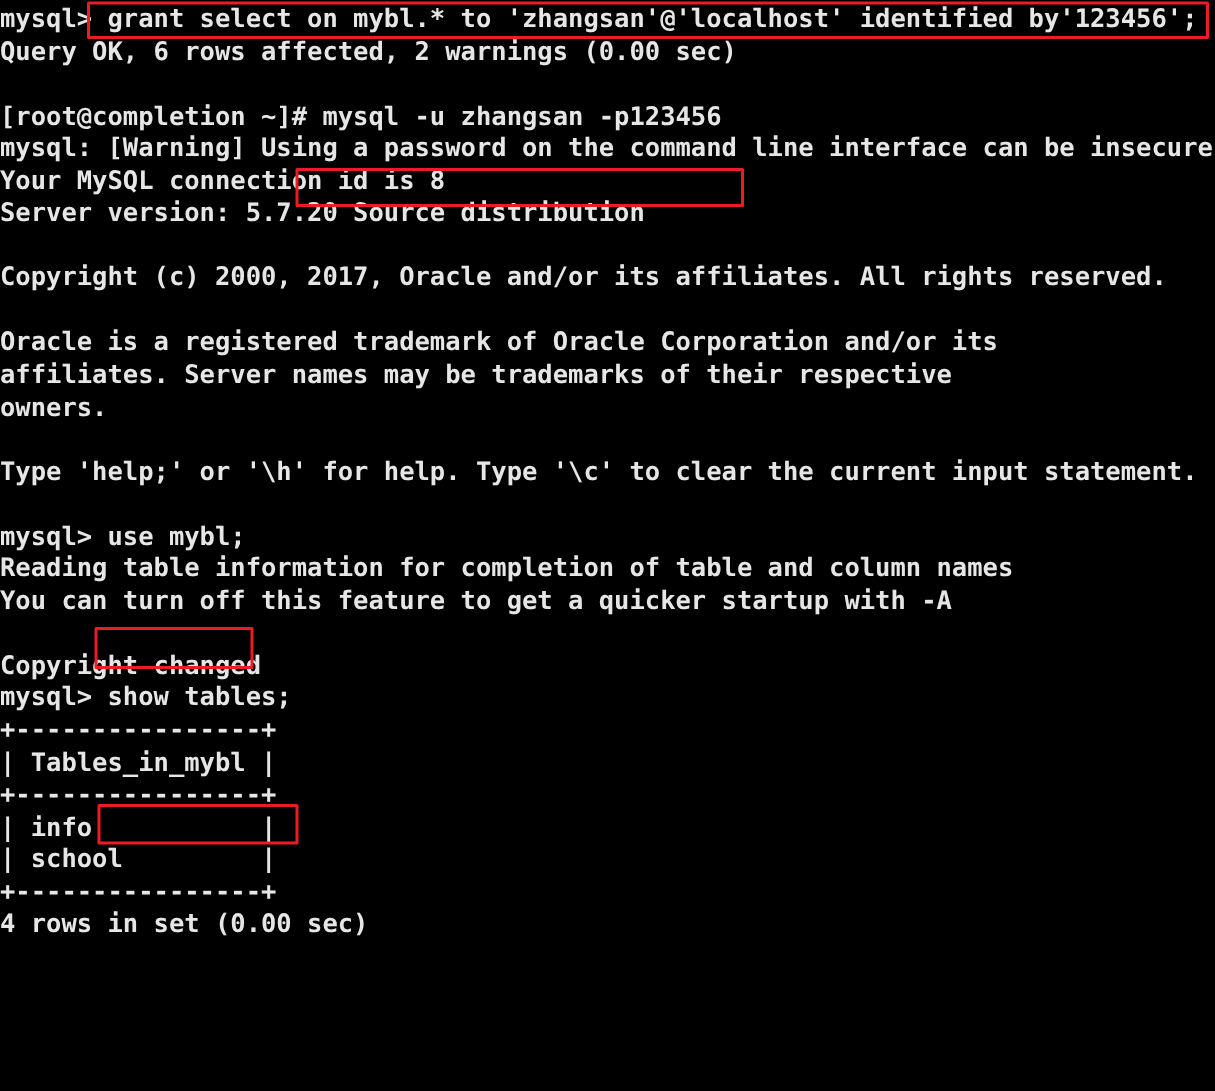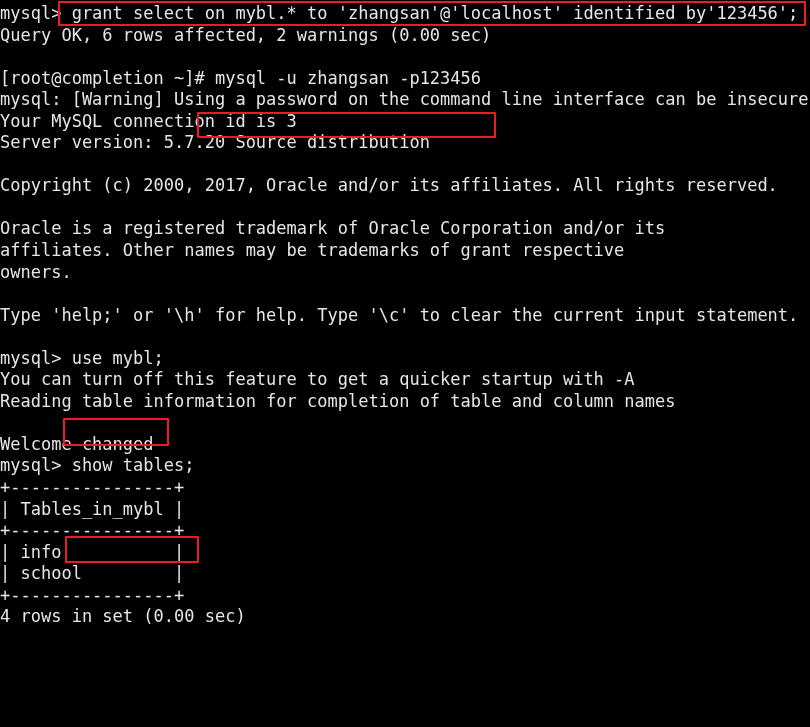--- a/index.html
+++ b/index.html
@@ -18,20 +18,21 @@
     width: 810px;
     height: 727px;
     background: #000000;
     color: #e6e6e6;
     font-family: "DejaVu Sans Mono", "Liberation Mono", monospace;
     font-size: 17px;
     line-height: 21.55px;
     letter-spacing: 0px;
     padding: 0;
     box-sizing: border-box;
+    font-weight: bold;
   }
   .screen {
     position: absolute;
     left: 0px;
     top: 3px;
     width: 810px;
   }
   .line {
     display: block;
     white-space: pre;
@@ -57,36 +58,36 @@
 </head>
 <body>
 
 <div id="terminal">
   <div class="screen">
     <span class="line">mysql&gt; grant select on mybl.* to 'zhangsan'@'localhost' identified by'123456';</span>
     <span class="line">Query OK, 6 rows affected, 2 warnings (0.00 sec)</span>
     <span class="line blank"></span>
     <span class="line">[root@completion ~]# mysql -u zhangsan -p123456</span>
     <span class="line">mysql: [Warning] Using a password on the command line interface can be insecure.</span>
-    <span class="line">Your MySQL connection id is 3</span>
+    <span class="line">Your MySQL connection id is 8</span>
     <span class="line">Server version: 5.7.20 Source distribution</span>
     <span class="line blank"></span>
     <span class="line">Copyright (c) 2000, 2017, Oracle and/or its affiliates. All rights reserved.</span>
     <span class="line blank"></span>
     <span class="line">Oracle is a registered trademark of Oracle Corporation and/or its</span>
-    <span class="line">affiliates. Other names may be trademarks of grant respective</span>
+    <span class="line">affiliates. Server names may be trademarks of their respective</span>
     <span class="line">owners.</span>
     <span class="line blank"></span>
     <span class="line">Type 'help;' or '\h' for help. Type '\c' to clear the current input statement.</span>
     <span class="line blank"></span>
     <span class="line">mysql&gt; use mybl;</span>
+    <span class="line">Reading table information for completion of table and column names</span>
     <span class="line">You can turn off this feature to get a quicker startup with -A</span>
-    <span class="line">Reading table information for completion of table and column names</span>
     <span class="line blank"></span>
-    <span class="line">Welcome changed</span>
+    <span class="line">Copyright changed</span>
     <span class="line">mysql&gt; show tables;</span>
     <span class="line">+----------------+</span>
     <span class="line">| Tables_in_mybl |</span>
     <span class="line">+----------------+</span>
     <span class="line">| info           |</span>
     <span class="line">| school         |</span>
     <span class="line">+----------------+</span>
     <span class="line">4 rows in set (0.00 sec)</span>
   </div>
 

